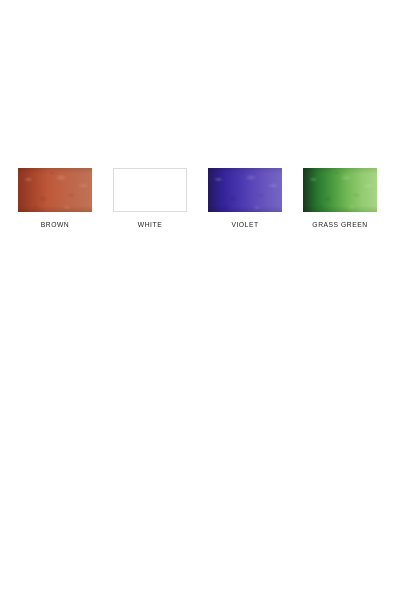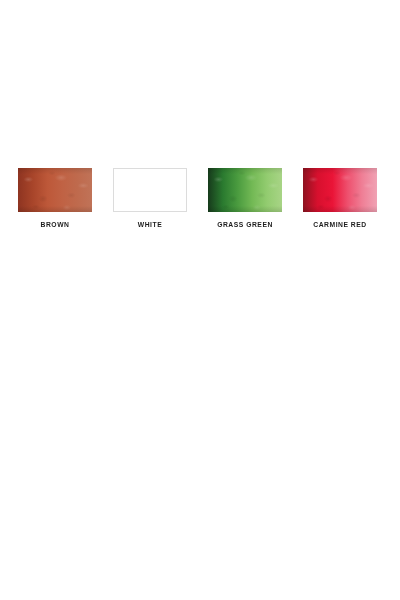--- a/index.html
+++ b/index.html
@@ -16,21 +16,20 @@
     position: relative;
   }
 
   #swatch-chart {
     position: absolute;
     left: 0;
     top: 0;
     width: 368px;
     height: 600px;
     box-sizing: border-box;
-    font-weight: bold;
   }
 
   .swatch-grid {
     position: absolute;
     left: 18px;
     top: 168px;
     width: 364px;
     display: grid;
     grid-template-columns: repeat(4, 74px);
     grid-column-gap: 21px;
@@ -105,21 +104,21 @@
   <div class="swatch-grid">
       <div class="swatch-cell">
         <div class="swatch-chip pigment" style="background: linear-gradient(to right, rgb(142, 52, 33) 0%, rgb(168, 69, 42) 20%, rgb(189, 88, 57) 40%, rgb(192, 98, 68) 60%, rgb(191, 106, 77) 80%, rgb(192, 115, 88) 100%);"></div>
         <div class="swatch-label">BROWN</div>
       </div>
       <div class="swatch-cell">
         <div class="swatch-chip blank" style="background: rgb(255, 255, 255); border-color: rgb(220, 220, 220);"></div>
         <div class="swatch-label">WHITE</div>
       </div>
       <div class="swatch-cell">
+        <div class="swatch-chip pigment" style="background: linear-gradient(to right, rgb(36, 24, 99) 0%, rgb(51, 35, 154) 20%, rgb(70, 52, 172) 40%, rgb(90, 70, 184) 60%, rgb(106, 88, 191) 80%, rgb(117, 103, 196) 100%);"></div>
+        <div class="swatch-label">VIOLET</div>
+      </div>
+      <div class="swatch-cell">
         <div class="swatch-chip pigment" style="background: linear-gradient(to right, rgb(23, 59, 28) 0%, rgb(42, 122, 47) 20%, rgb(74, 155, 63) 40%, rgb(115, 185, 85) 60%, rgb(147, 204, 112) 80%, rgb(168, 212, 134) 100%);"></div>
         <div class="swatch-label">GRASS GREEN</div>
-      </div>
-      <div class="swatch-cell">
-        <div class="swatch-chip pigment" style="background: linear-gradient(to right, rgb(142, 19, 32) 0%, rgb(216, 16, 46) 20%, rgb(234, 20, 55) 40%, rgb(238, 79, 109) 60%, rgb(239, 127, 150) 80%, rgb(240, 162, 180) 100%);"></div>
-        <div class="swatch-label">CARMINE RED</div>
       </div>
     </div>
 </div>
 
 </body></html>

